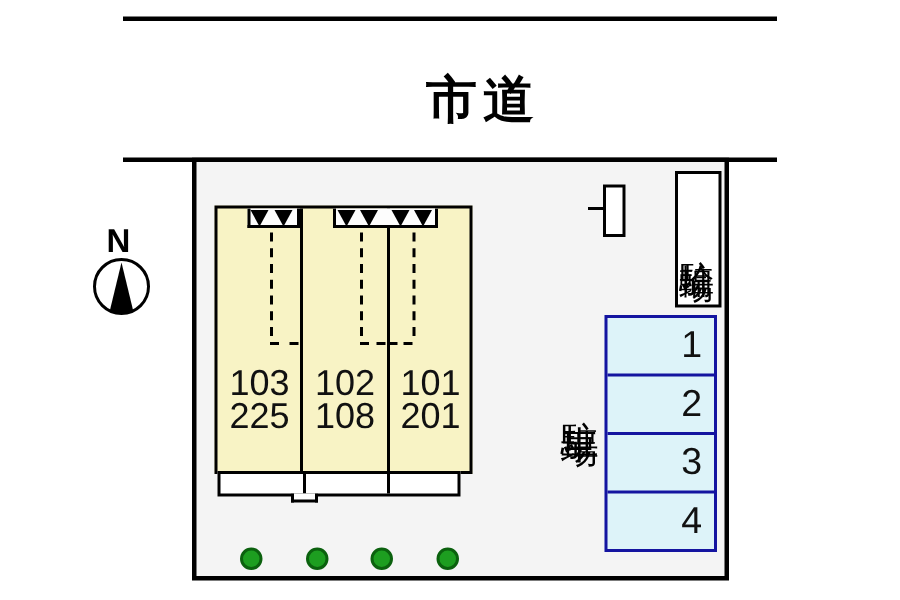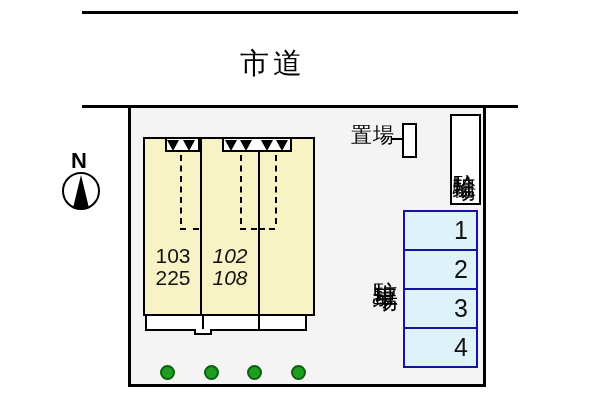--- a/index.html
+++ b/index.html
@@ -4,38 +4,38 @@
 <style>
   html,body{margin:0;padding:0;background:#fff;}
   #canvas{
     position:relative;width:600px;height:400px;background:#ffffff;overflow:hidden;
     font-family:"Liberation Sans",sans-serif;color:#000;
   }
   .abs{position:absolute;box-sizing:border-box;}
 
   
   .road-line{background:#000;height:3px;}
-  .road-label{font-size:29px;font-weight:normal;text-align:left;letter-spacing:4px;}
+  .road-label{font-size:34px;font-weight:bold;text-align:right;letter-spacing:4px;}
 
   
   .compass-n{font-size:22px;font-weight:bold;}
   .compass-circle{width:38px;height:38px;border:2px solid #000;border-radius:50%;background:#fff;}
   .compass-needle{width:0;height:0;border-left:8px solid transparent;border-right:8px solid transparent;border-bottom:33px solid #000;}
 
   
   .site{border:3px solid #000;background:#f4f4f4;}
 
   
   .building{border:2px solid #000;background:#f8f3c5;}
   .unit-divider{width:2px;background:#000;top:0;height:100%;}
   .notch{background:#fdfdfd;border:2px solid #000;border-top:none;top:0;}
   .tri{width:0;height:0;border-left:6.5px solid transparent;border-right:6.5px solid transparent;border-top:11px solid #000;top:1px;}
   .dashv{border-left:2px dashed #000;width:0;}
   .dashh{border-top:2px dashed #000;height:0;}
-  .unit-label{width:56px;text-align:center;font-size:21px;line-height:21.5px;color:#111;}
+  .unit-label{width:56px;text-align:center;font-size:24px;line-height:21.5px;color:#111;}
 
   
   .balcony{background:#fff;border:2px solid #000;}
   .balcony-divider{width:2px;background:#000;top:0;height:100%;}
   .balcony-bump{background:#fff;border:2px solid #000;border-top:none;}
 
   
   .tree{width:15px;height:15px;border-radius:50%;background:#1d9e20;border:2px solid #0b610e;}
 
   
@@ -90,39 +90,42 @@
     <div class="abs dashh" style="left:35px;top:89px;width:19px;"></div>
     <div class="abs dashv" style="left:95px;top:16px;height:69px;"></div>
     <div class="abs dashh" style="left:95px;top:89px;width:17px;"></div>
     <div class="abs dashv" style="left:130px;top:16px;height:69px;"></div>
     <div class="abs dashh" style="left:114px;top:89px;width:16px;"></div>
 
     <div class="abs unit-label" style="left:0px;top:106px;">
       <div>103</div>
       <div>225</div>
     </div>
-    <div class="abs unit-label" style="left:57px;top:106px;font-style:italic;">
+    <div class="abs unit-label" style="left:57px;top:106px;">
       <div>102</div>
       <div>108</div>
+    </div>
+    <div class="abs unit-label" style="left:114px;top:106px;">
+      <div>101</div>
+      <div>201</div>
     </div>
   </div>
 
   <div class="abs balcony" style="left:145px;top:314px;width:162px;height:17px;">
     <div class="abs balcony-divider" style="left:55px;"></div>
     <div class="abs balcony-divider" style="left:111px;"></div>
   </div>
   <div class="abs balcony-bump" style="left:194px;top:329px;width:18px;height:6px;"></div>
 
   <div class="abs tree" style="left:160px;top:365px;"></div>
   <div class="abs tree" style="left:204px;top:365px;"></div>
   <div class="abs tree" style="left:247px;top:365px;"></div>
   <div class="abs tree" style="left:291px;top:365px;"></div>
 
   <div class="abs garbage-label" style="left:351px;top:124px;">
-    <div>置場</div>
   </div>
   <div class="abs garbage-line" style="left:392px;top:138px;width:11px;"></div>
   <div class="abs garbage-box" style="left:402px;top:123px;"></div>
 
   <div class="abs bicycle-box" style="left:450px;top:114px;">
     <div class="vtext">駐輪場</div>
   </div>
 
   <div class="abs vtext parking-label" style="left:370px;top:261px;">駐車場</div>
   <div class="abs parking-lot" style="left:403px;top:210px;">

